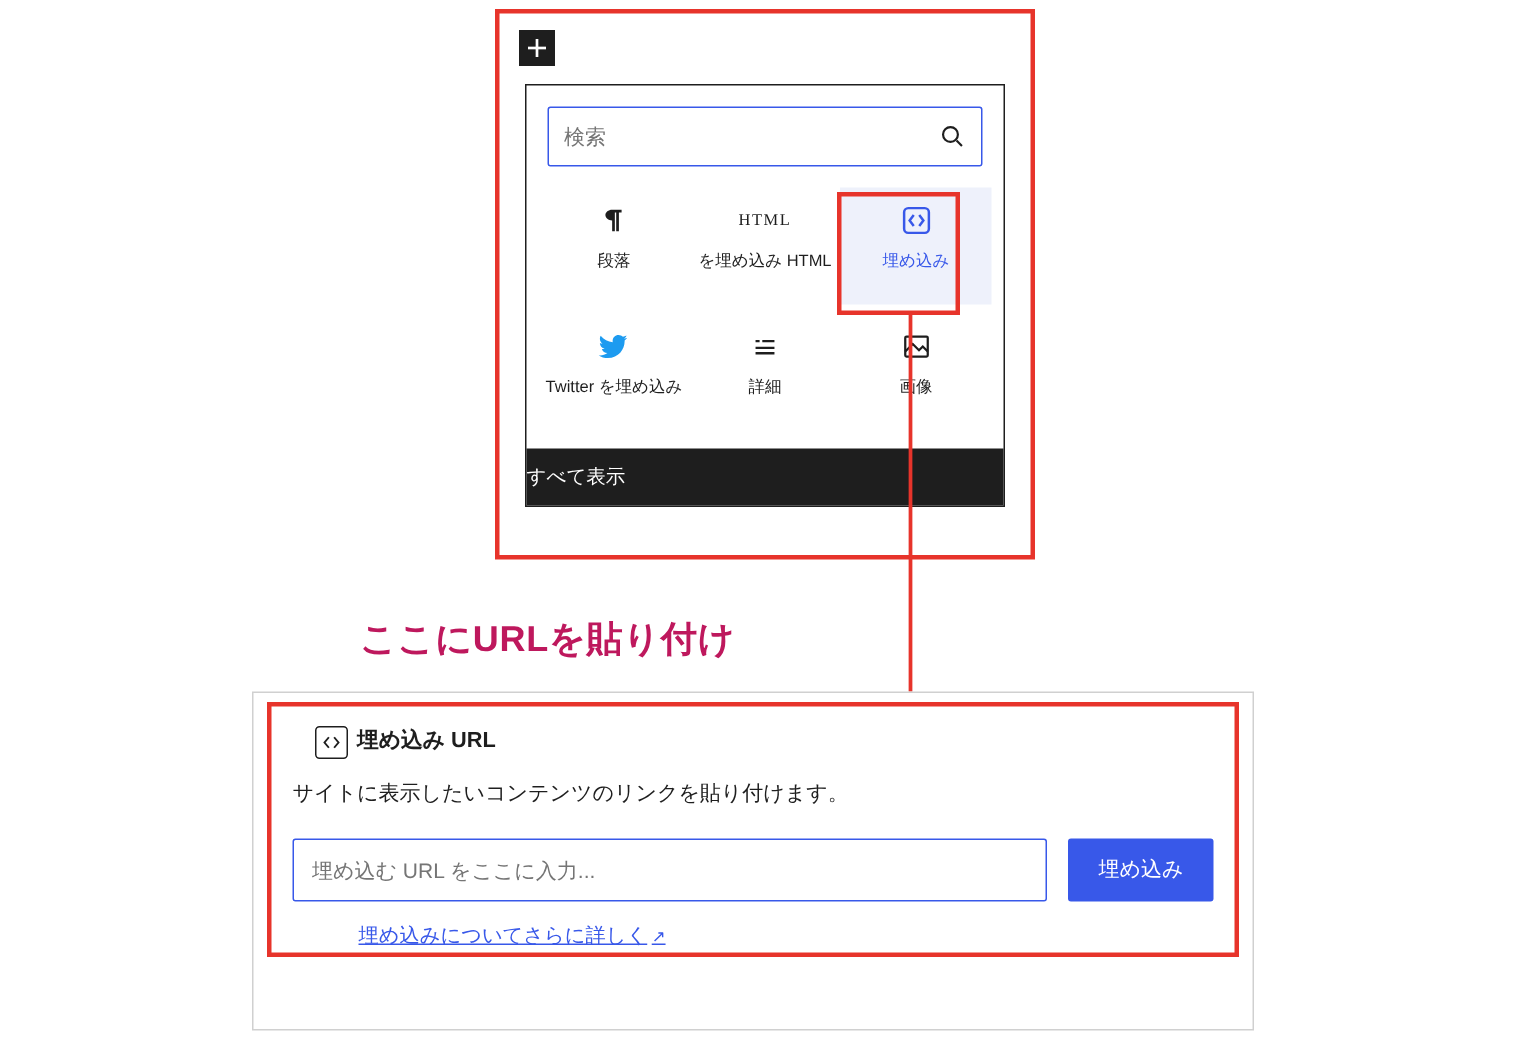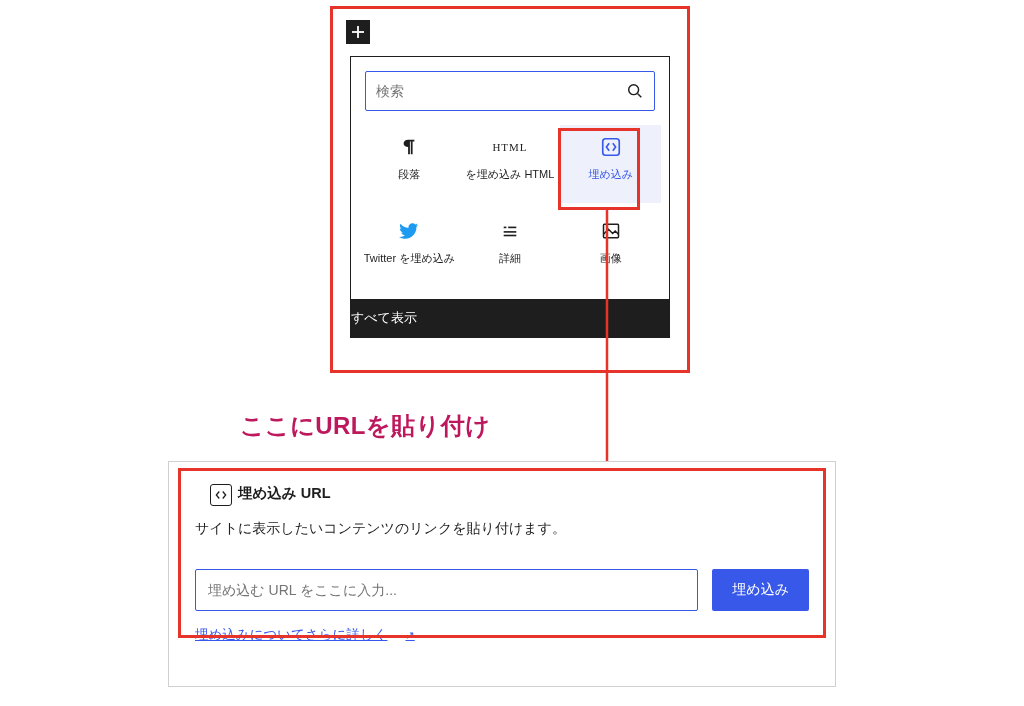--- a/index.html
+++ b/index.html
@@ -180,21 +180,21 @@
       display: flex;
       align-items: center;
       justify-content: center;
     }
     .embed-title-row .ttl {
       font-size: 14.5px;
       font-weight: 600;
     }
     .embed-desc {
       font-size: 14px;
-      margin-bottom: 31px;
+      margin-bottom: 21px;
     }
     .url-row {
       display: flex;
       gap: 14px;
       margin-bottom: 14px;
     }
     .url-input {
       flex: 1;
       border: 1.5px solid #3858e9;
       border-radius: 2px;
@@ -212,21 +212,22 @@
       height: 42px;
       border-radius: 2px;
       cursor: pointer;
     }
     .learn-more {
       color: #3858e9;
       text-decoration: underline;
       font-size: 13.5px;
       display: inline-flex;
       align-items: center;
-      gap: 18px;
+      gap: 3px;
+      margin-left: 44px;
     }
     .learn-more .ext {
       font-size: 11px;
     }
   </style>
 </head>
 <body>
 
 <div class="top-panel-outline"></div>
 

